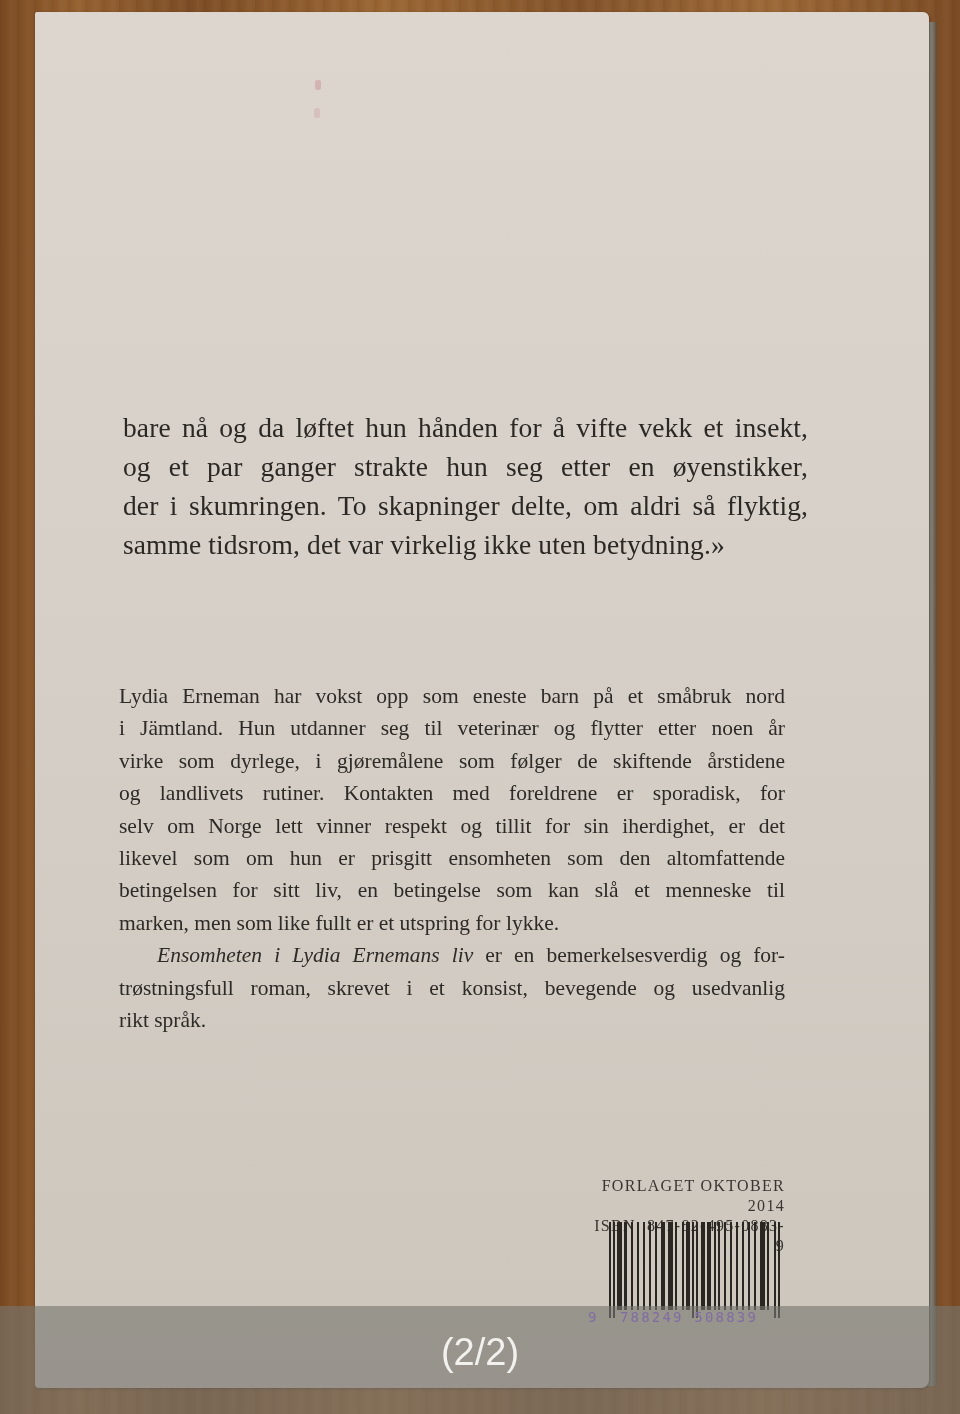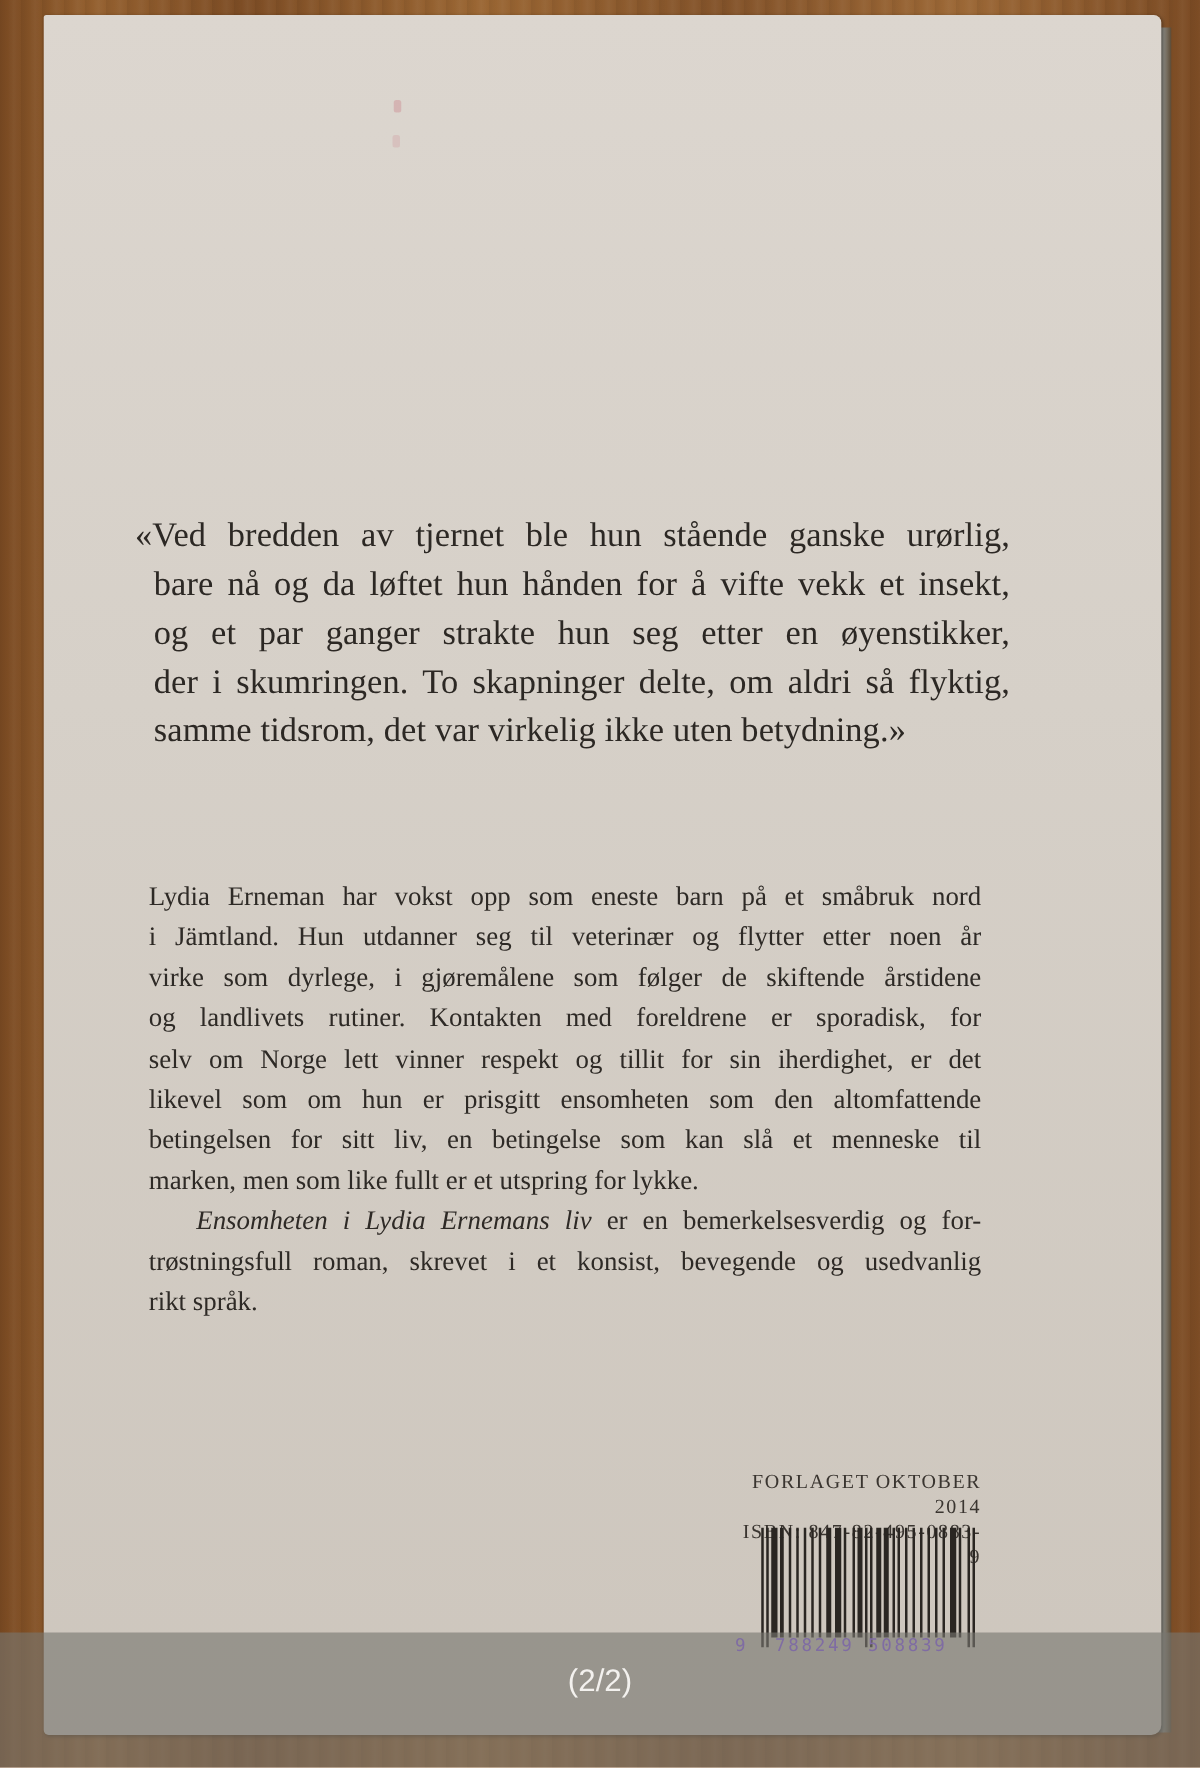--- a/index.html
+++ b/index.html
@@ -24,21 +24,21 @@
   }
   .quote {
     position:absolute; left:108px; top:408px; width:700px;
     font-size:27.5px; line-height:39px; color:#2c2824;
     letter-spacing:0.1px;
   }
   .quote .line { display:block; white-space:nowrap; text-align:justify; text-align-last:justify; padding-left:15px; }
   .quote .line.first { padding-left:0; }
   .quote .line.last { text-align-last:left; }
   .blurb {
-    position:absolute; left:119px; top:701px; width:666px;
+    position:absolute; left:119px; top:680px; width:666px;
     font-size:21.5px; line-height:32.4px; color:#2e2a26;
   }
   .blurb .line { display:block; white-space:nowrap; text-align:justify; text-align-last:justify; }
   .blurb .line.last { text-align-last:left; }
   .blurb .line.indent { padding-left:22px; }
   .blurb .italic { font-style:italic;margin-left:16px; }
   .publisher {
     position:absolute; left:587px; top:1176px; width:198px;
     font-size:16px; letter-spacing:1.3px; color:#3a3530; text-align:right; line-height:20px;
     font-variant: small-caps;
@@ -50,36 +50,35 @@
     position:absolute; left:588px; top:1309px; width:200px;
     font-family:"DejaVu Sans Mono", monospace; font-size:14px; color:#8b5cf6; letter-spacing:2.2px;
   }
   .pink-mark { position:absolute; width:6px; height:10px; background:rgba(200,120,130,0.35); border-radius:2px; }
   .overlay {
     position:absolute; left:0; top:1306px; width:960px; height:108px;
     background: rgba(120,118,112,0.62);
   }
   .page-counter {
     position:absolute; left:0; top:1331px; width:960px; text-align:center;
-    font-family:"Liberation Sans", "DejaVu Sans", sans-serif; font-size:25px; color:#f3f1ee;
+    font-family:"Liberation Sans", "DejaVu Sans", sans-serif; font-size:38px; color:#f3f1ee;
   }
 </style>
 </head>
 <body>
 
 <div class="wood-grain"></div>
 <div class="book-spine-shadow"></div>
 
 <div class="book">
   <div class="pink-mark" style="left:280px; top:68px;"></div>
   <div class="pink-mark" style="left:279px; top:96px; opacity:0.6;"></div>
 </div>
 
 <div class="quote">
-  <span class="line first">«Ved bredden av tjernet ble hun stående ganske urørlig,</span>
   <span class="line">bare nå og da løftet hun hånden for å vifte vekk et insekt,</span>
   <span class="line">og et par ganger strakte hun seg etter en øyenstikker,</span>
   <span class="line">der i skumringen. To skapninger delte, om aldri så flyktig,</span>
   <span class="line last">samme tidsrom, det var virkelig ikke uten betydning.»</span>
 </div>
 
 <div class="blurb">
   <span class="line">Lydia Erneman har vokst opp som eneste barn på et småbruk nord</span>
   <span class="line">i Jämtland. Hun utdanner seg til veterinær og flytter etter noen år</span>
   <span class="line">virke som dyrlege, i gjøremålene som følger de skiftende årstidene</span>

